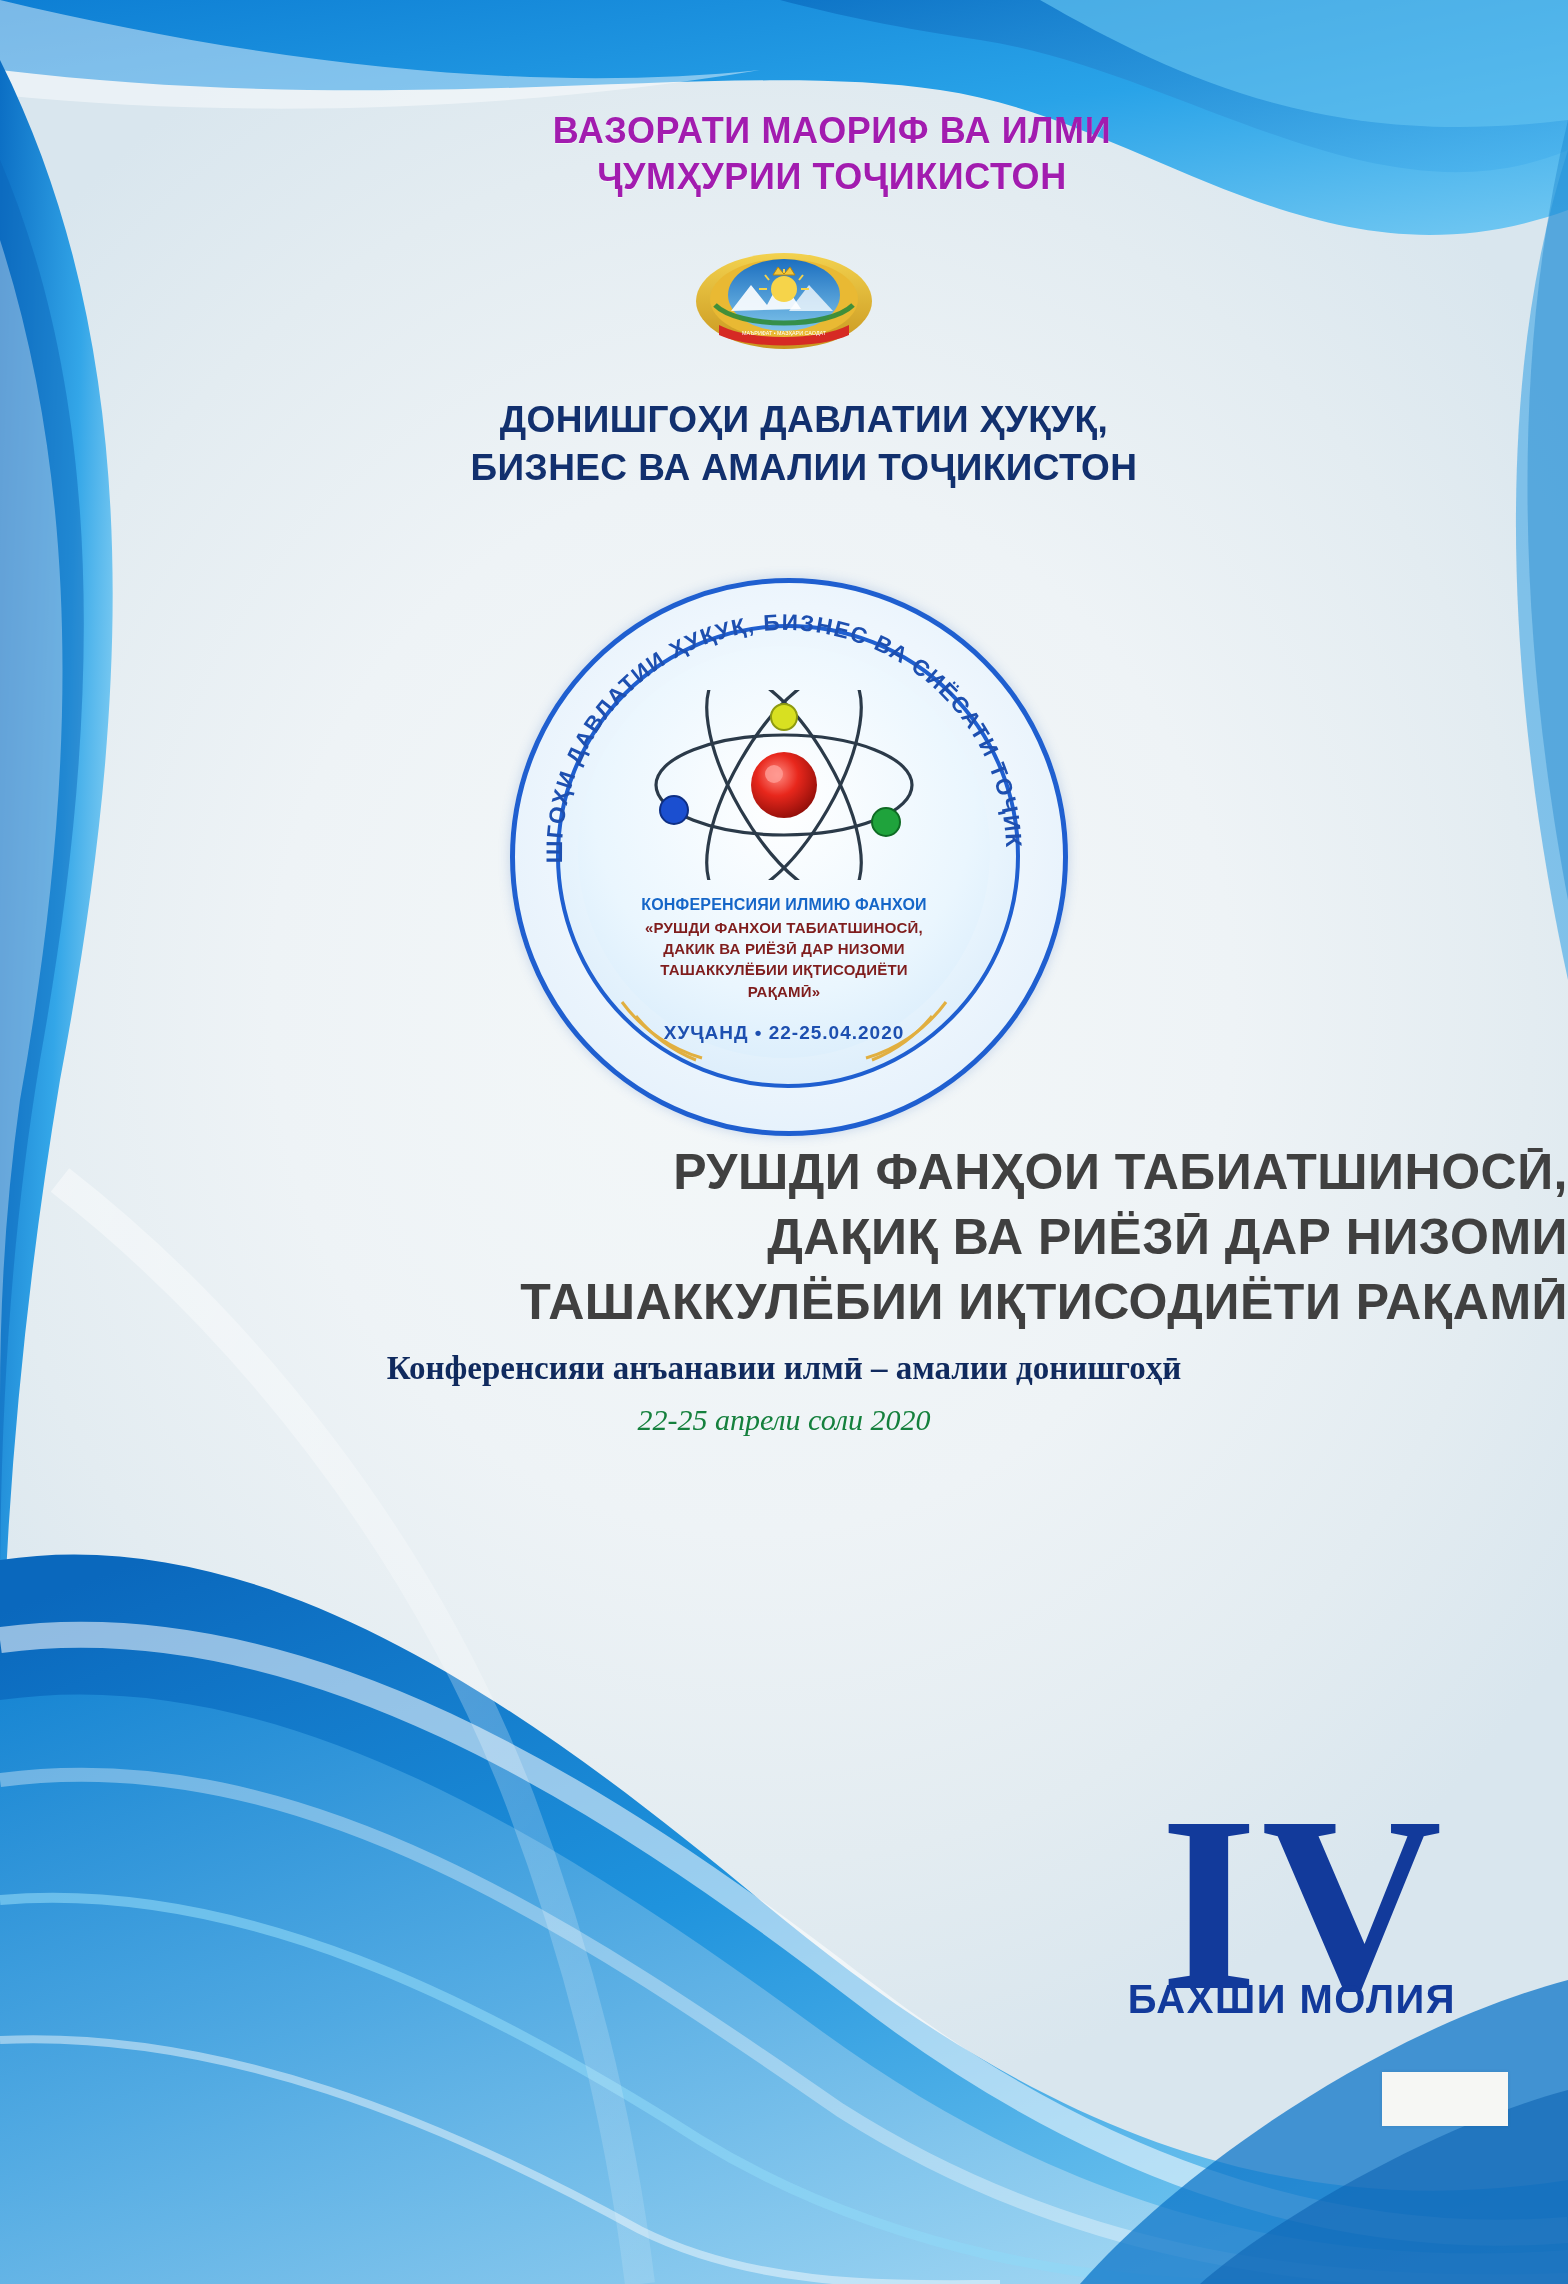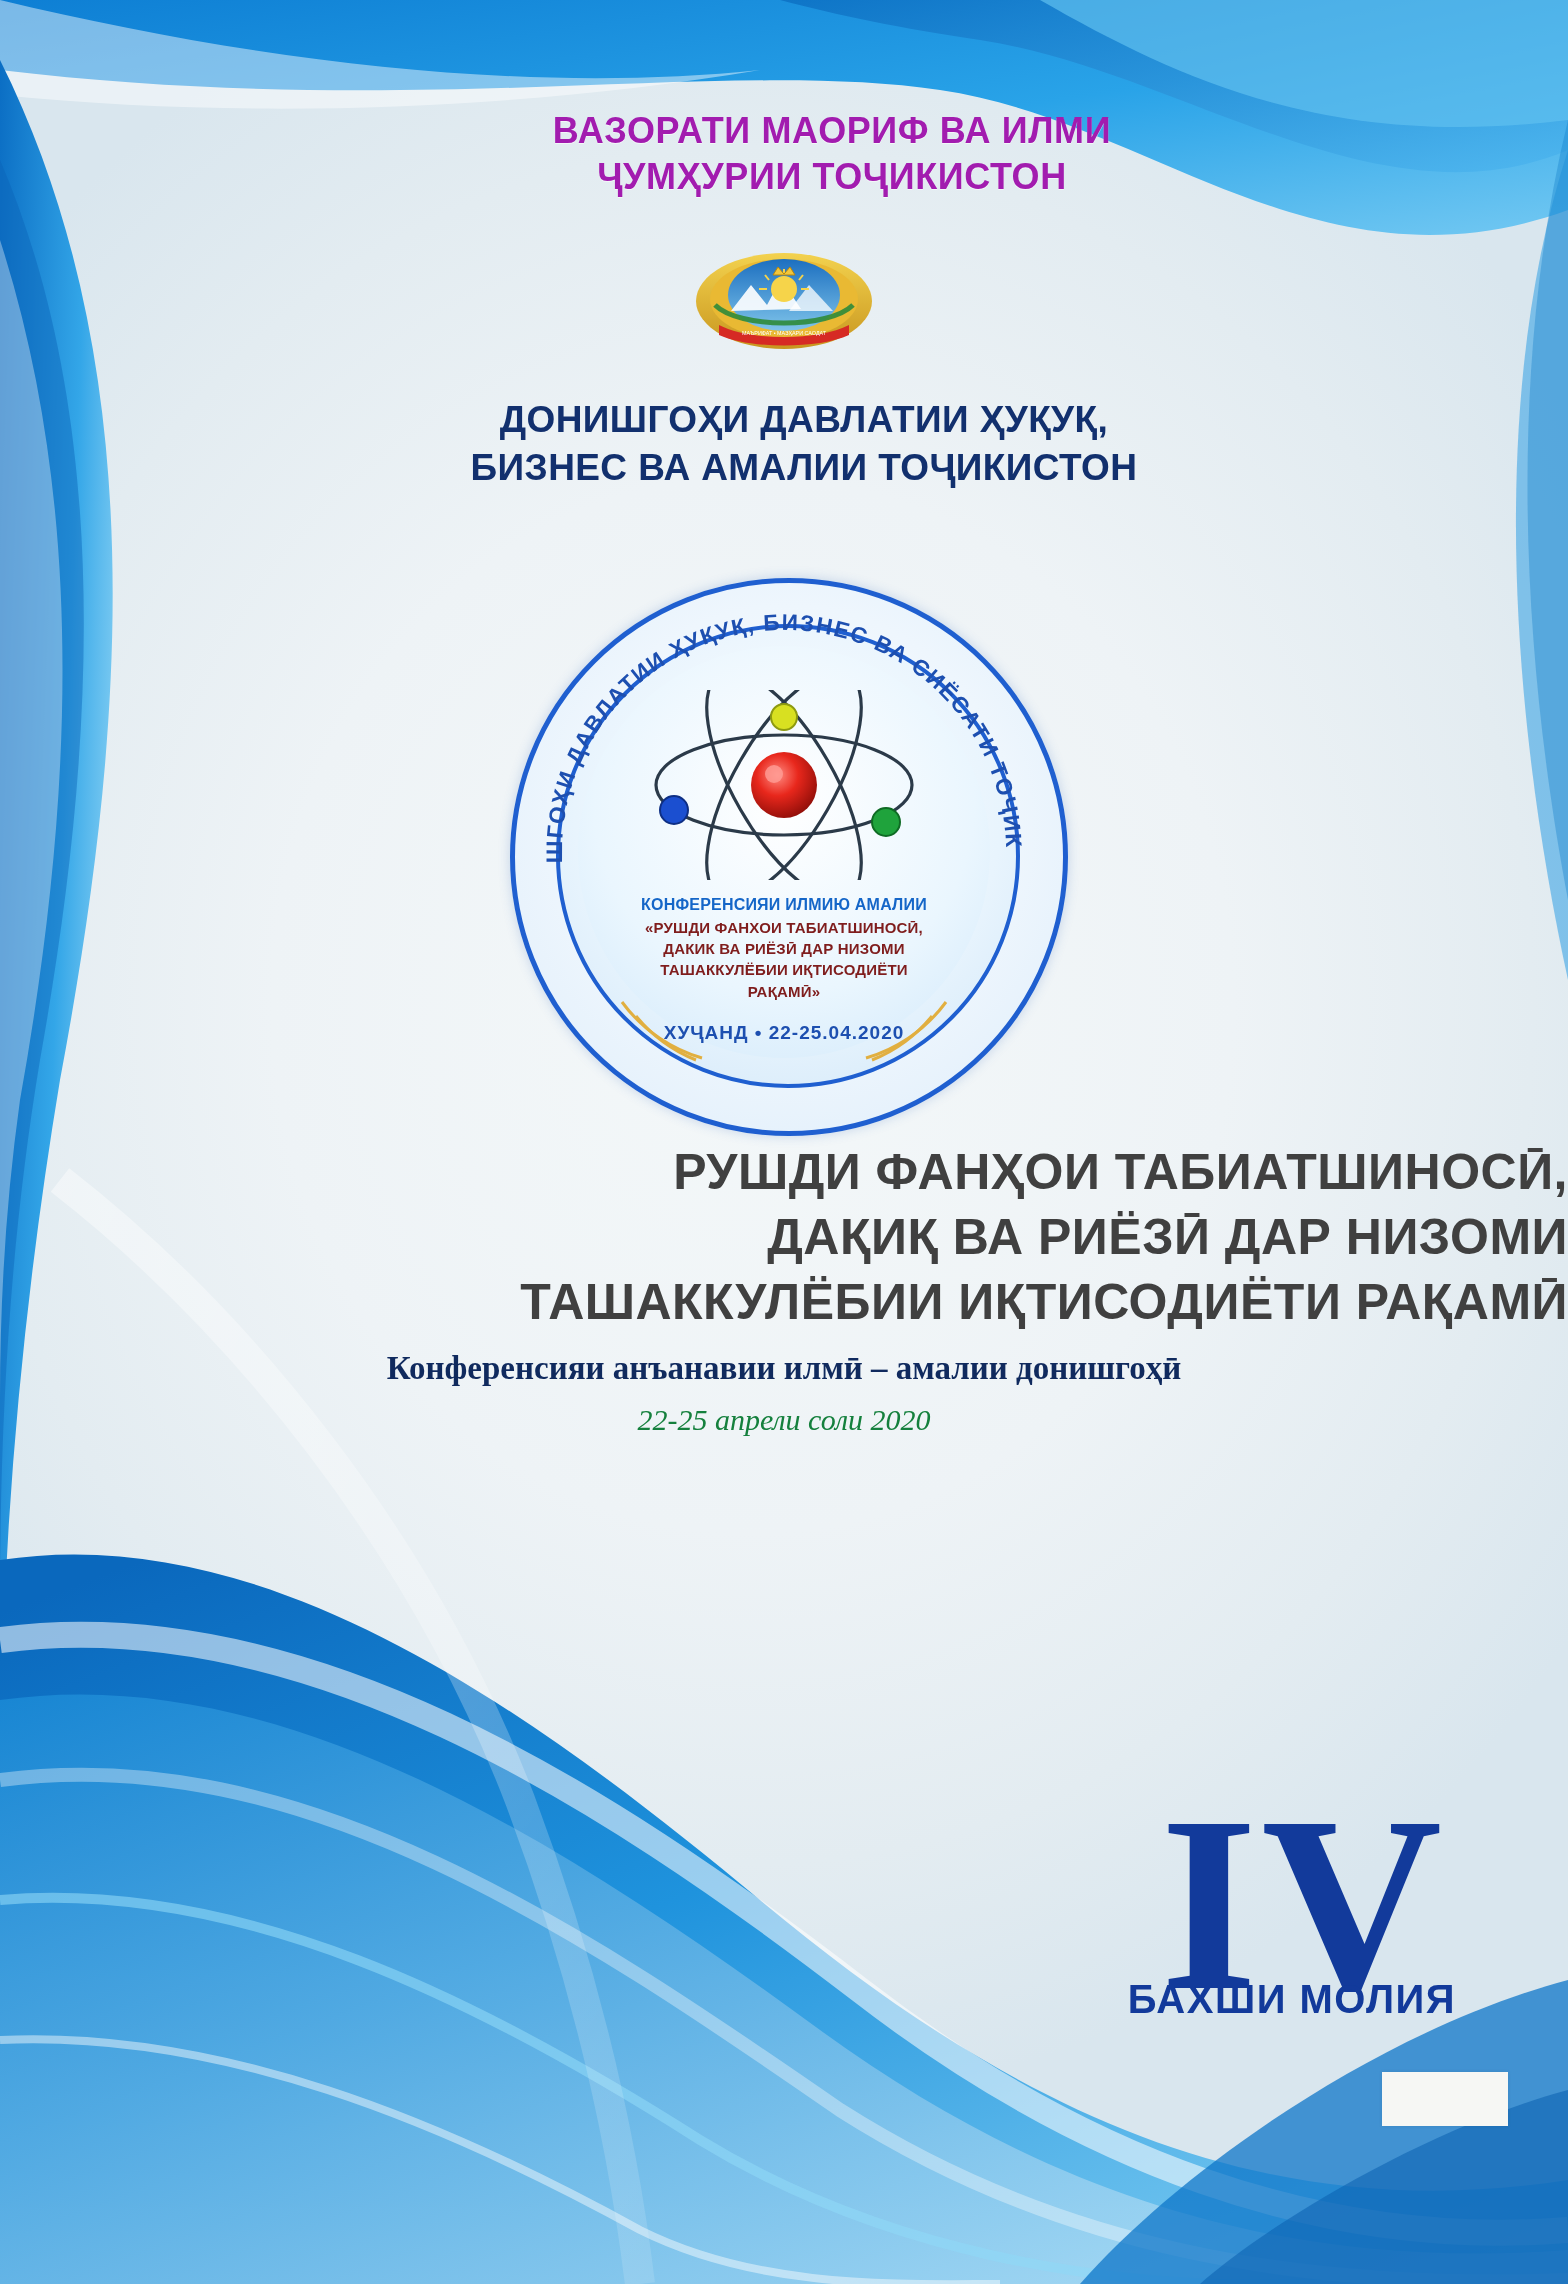--- a/index.html
+++ b/index.html
@@ -383,21 +383,21 @@
             <ellipse cx="150" cy="95" rx="128" ry="50" transform="rotate(-60 150 95)"></ellipse>
           </g>
           <circle cx="150" cy="95" r="33" fill="url(#nucleus)"></circle>
           <circle cx="140" cy="84" r="9" fill="#ff9e96" opacity="0.8"></circle>
           <circle cx="150" cy="27" r="13" fill="#d8e021" stroke="#8e9a10" stroke-width="2"></circle>
           <circle cx="40" cy="120" r="14" fill="#1b4fd0" stroke="#0e2f84" stroke-width="2"></circle>
           <circle cx="252" cy="132" r="14" fill="#1fa33c" stroke="#0f6b24" stroke-width="2"></circle>
         </svg>
 
         <div class="seal-caption">
-          <span class="c2">КОНФЕРЕНСИЯИ ИЛМИЮ АМАЛИИ</span>
+          <span class="c2">КОНФЕРЕНСИЯИ ИЛМИЮ ФАНХОИ</span>
           <span class="c1">«РУШДИ ФАНХОИ ТАБИАТШИНОСӢ,</span>
           <span class="c1">ДАКИК ВА РИЁЗӢ ДАР НИЗОМИ</span>
           <span class="c1">ТАШАККУЛЁБИИ ИҚТИСОДИЁТИ</span>
           <span class="c1">РАҚАМӢ»</span>
         </div>
 
         <div class="seal-bottom">ХУҶАНД • 22-25.04.2020</div>
       </div>
     </div>
 

